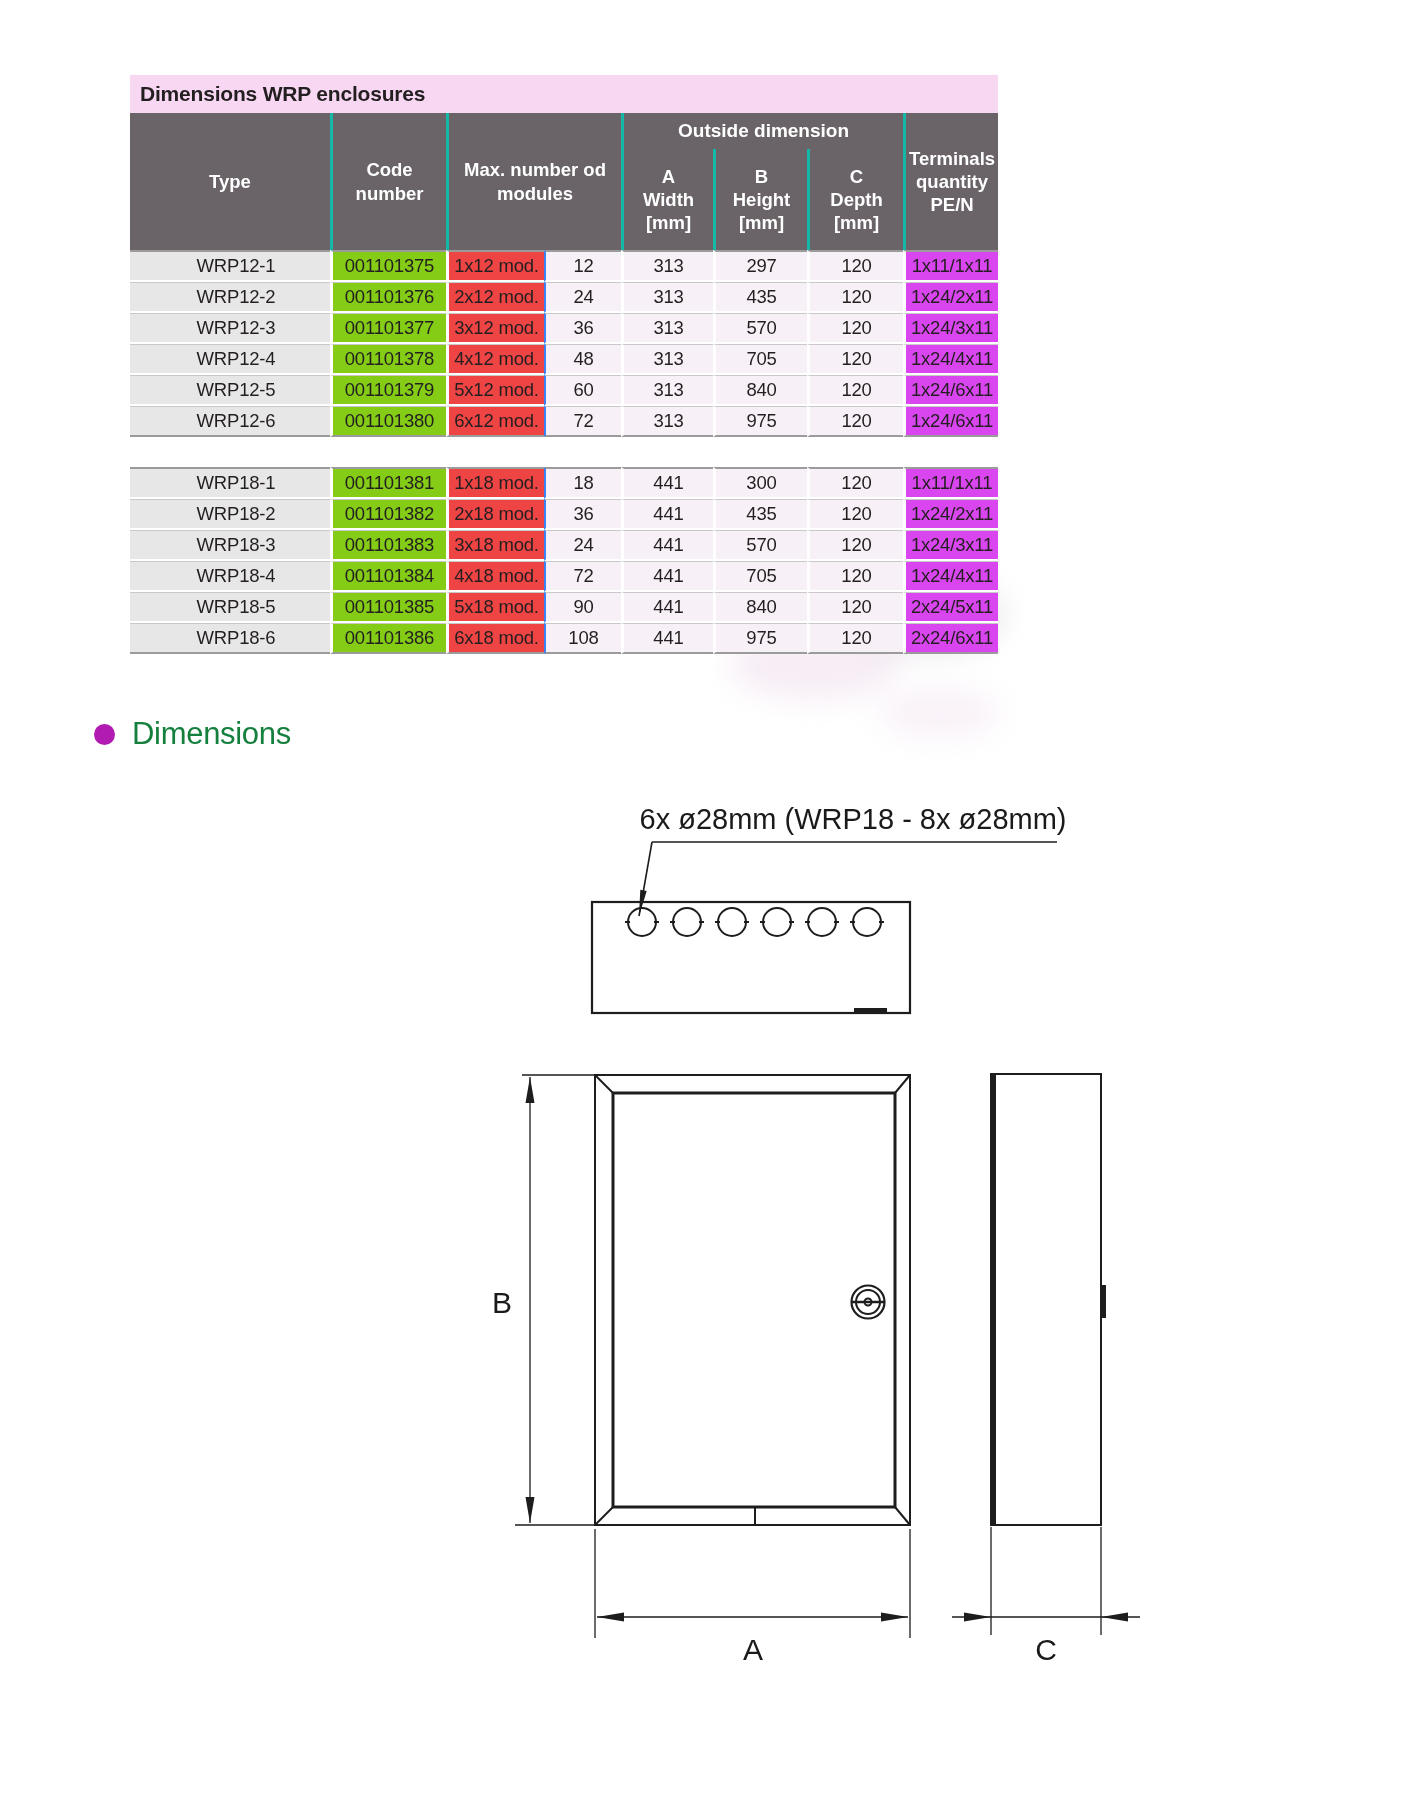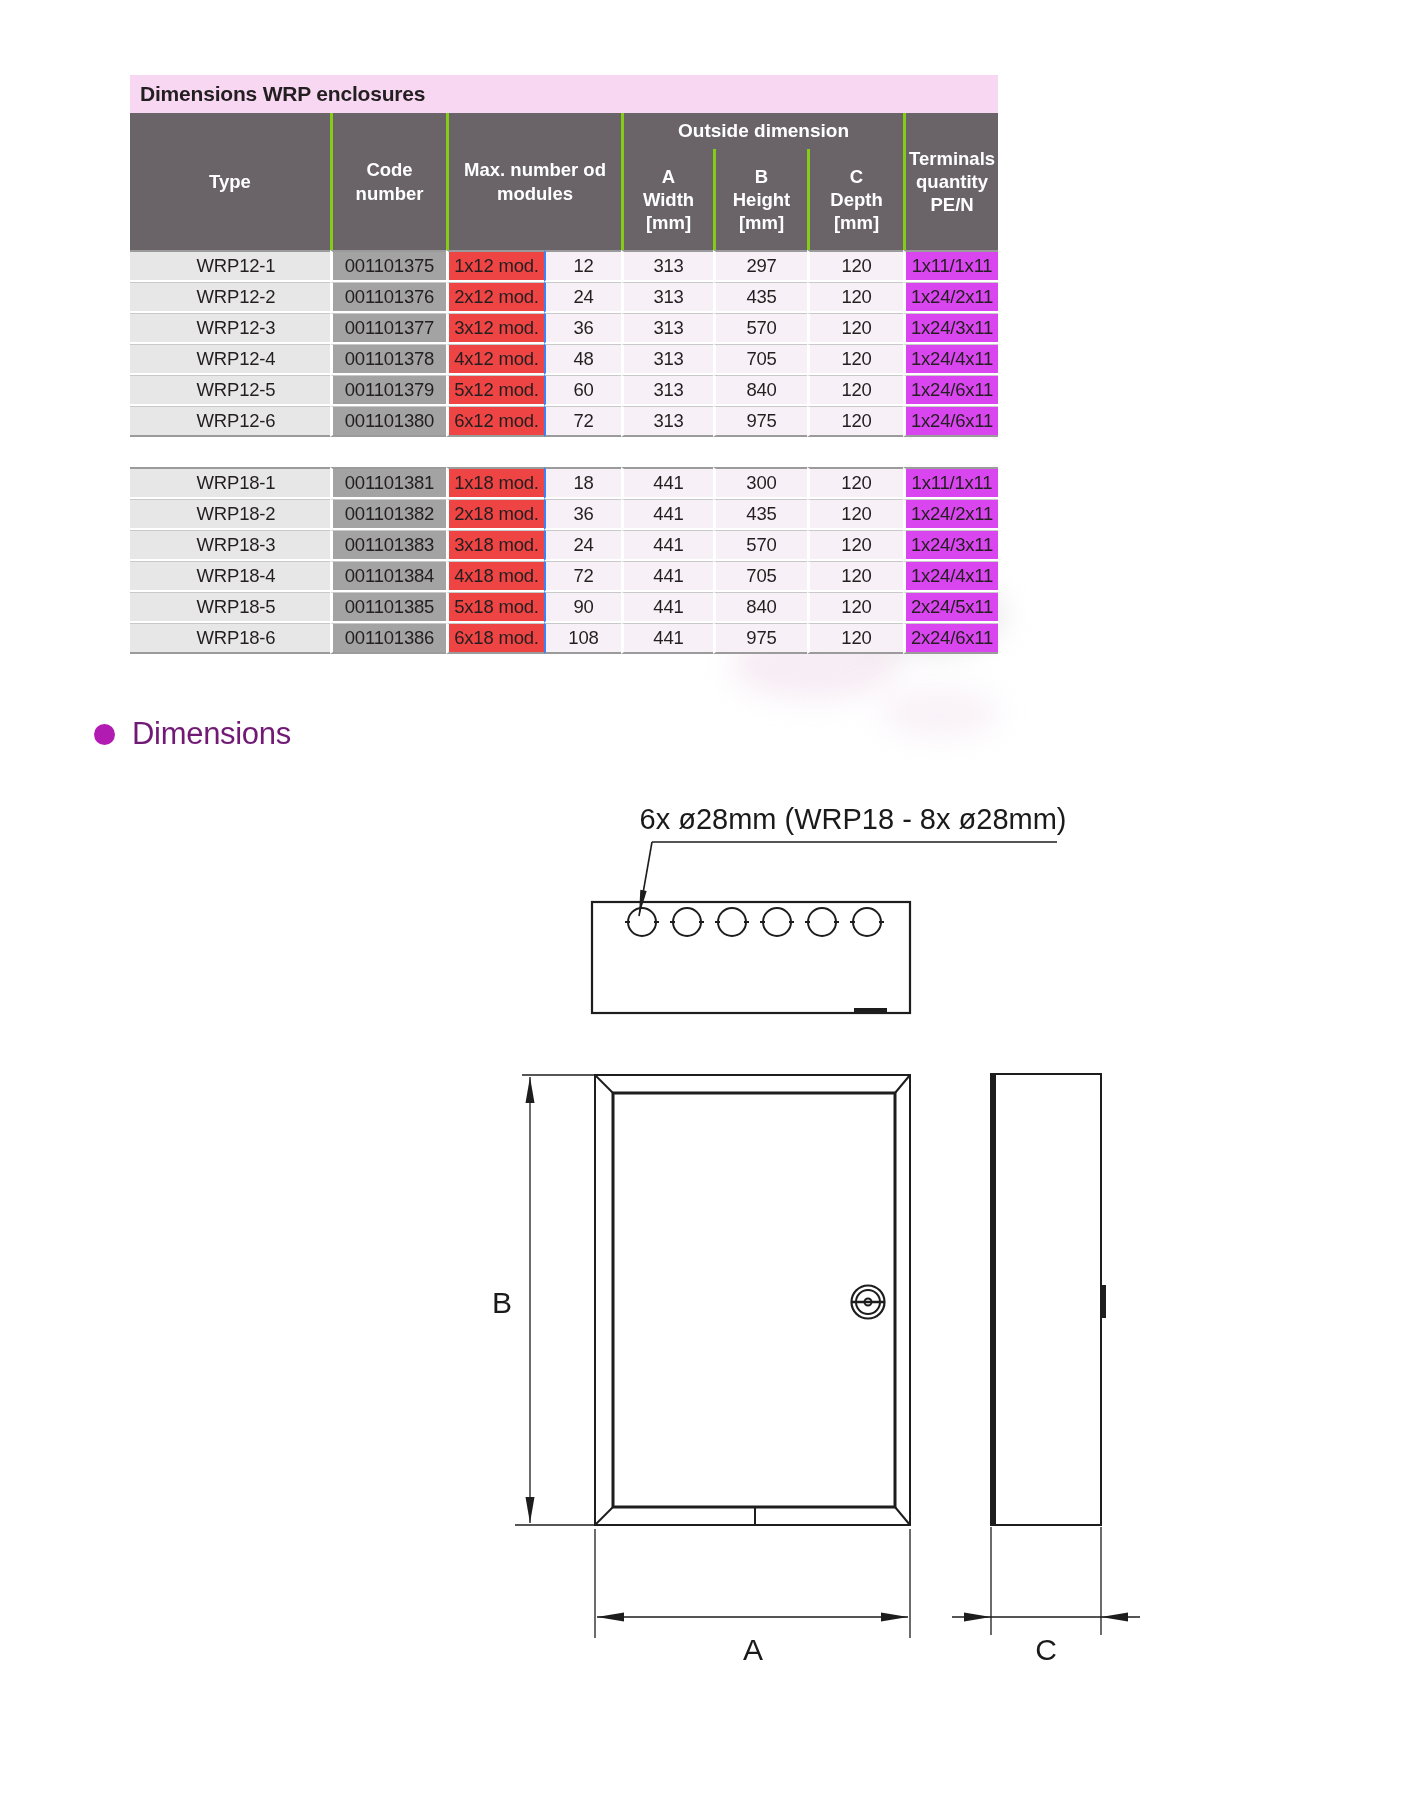--- a/index.html
+++ b/index.html
@@ -10,38 +10,38 @@
   .table-wrap{position:absolute;left:130px;top:75px;width:868px;z-index:2;}
   .table-title{height:38px;line-height:38px;background:#f8d7f3;color:#231f20;
                font-size:21px;font-weight:bold;padding-left:10px;box-sizing:border-box;letter-spacing:-0.2px;}
   table{border-collapse:separate;border-spacing:0;table-layout:fixed;width:868px;}
   .grp2{margin-top:30px;}
   thead th{background:#6a6468;color:#ffffff;font-weight:bold;font-size:18.5px;
            text-align:center;vertical-align:middle;white-space:pre-line;line-height:1.25;padding:0;}
   .h-outside{height:36px;font-size:19px;}
   .row2 th{height:101px;}
   .h-type{height:137px;margin-left:36px;}
-  .gapL{border-left:3px solid #84cc16;margin-top:21px;}
+  .gapL{border-left:3px solid #14b8a6;margin-top:21px;}
   td{font-size:18.5px;color:#231f20;text-align:center;vertical-align:middle;
      height:28px;padding:0;letter-spacing:-0.2px;}
   td.c-type{text-align:center;padding-left:12px;background:#e8e7e7;}
-  td.c-code{background:#a3a3a3;border-left:3px solid #fff;}
+  td.c-code{background:#84cc16;border-left:3px solid #fff;}
   td.c-modt{background:#ef4444;border-left:3px solid #fff;}
   td.c-modn{background:#f8f0f7;border-left:2px solid #3b82f6;margin-top:23px;}
   td.c-a,td.c-b,td.c-c{background:#f8f0f7;border-left:3px solid #fff;}
   td.c-term{background:#d946ef;border-left:3px solid #fff;}
   tbody tr td{border-bottom:2px solid #ffffff;}
   tbody tr + tr td{border-top:1px solid #c9c9c9;}
   tbody tr:first-child td{border-top:2px solid #9b9b9b;}
   tbody tr:last-child td{border-bottom:2px solid #9b9b9b;}
 
   
   .section-heading{position:absolute;left:94px;top:716px;display:flex;align-items:center;z-index:2;}
   .bullet{width:21px;height:21px;border-radius:50%;background:#b21bb2;flex:0 0 auto;}
-  .heading-text{font-size:31px;color:#701a75;margin-left:17px;letter-spacing:-0.3px;}
+  .heading-text{font-size:31px;color:#15803d;margin-left:17px;letter-spacing:-0.3px;}
 
   
   .drawing{position:absolute;left:0;top:0;width:1416px;height:1800px;z-index:1;}
   .drawing line,.drawing rect,.drawing circle,.drawing path,.drawing polyline{stroke:#1d1d1d;fill:none;}
   .drawing text{fill:#1a1a1a;font-family:"Liberation Sans",sans-serif;}
   .drawing polygon{fill:#1d1d1d;stroke:none;}
 
   
   .smudge{position:absolute;border-radius:50%;z-index:0;}
   .sm1{left:845px;top:575px;width:160px;height:80px;background:rgba(185,180,192,0.28);filter:blur(14px);}

